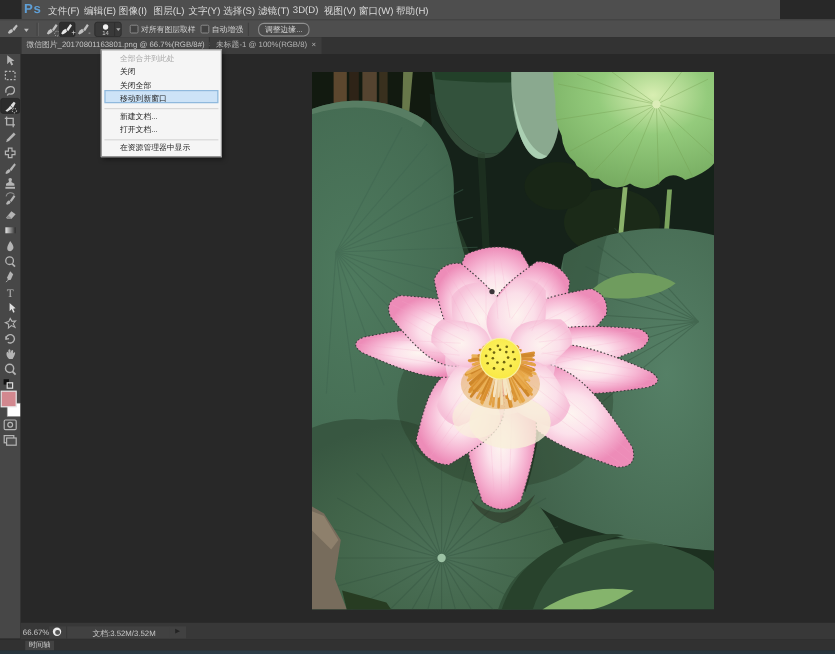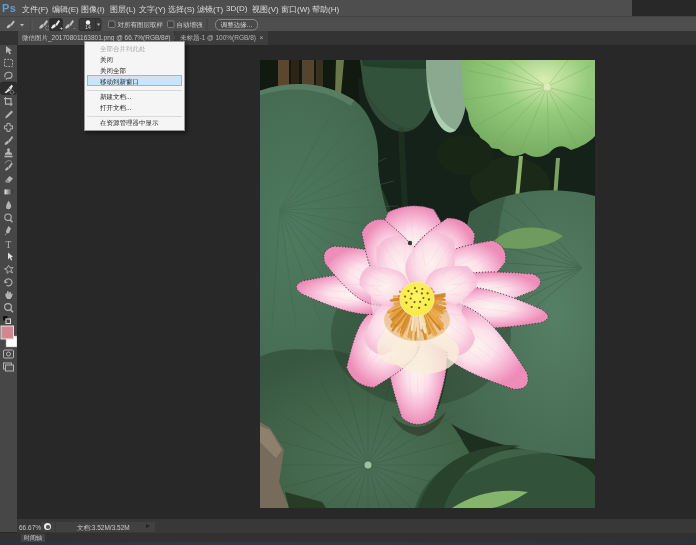--- a/index.html
+++ b/index.html
@@ -1,20 +1,20 @@
 <!DOCTYPE html>
 <html><head>
 <meta charset="utf-8">
 <style>
   * { margin:0; padding:0; box-sizing:border-box; }
   html,body { width:696px; height:545px; overflow:hidden; background:#282828;
     font-family:"Liberation Sans", sans-serif; }
   .abs { position:absolute; }
   #stage { position:relative; width:696px; height:545px; }
-  .menubar { left:0; top:0; width:632px; height:16px; background:#4e4e4e;
+  .menubar { left:18px; top:0; width:632px; height:16px; background:#4e4e4e;
     color:#dcdcdc; font-size:8px; }
   .menubar span.mi { position:absolute; top:4px; white-space:nowrap;text-align:right; }
   .pslogo { position:absolute; left:2px; top:2px; font-size:11px; font-weight:bold;
     color:#5f9fd6; letter-spacing:0.5px; }
   .optbar { left:0; top:16px; width:696px; height:15px; background:#4e4e4e;
     border-top:1px solid #444; }
   .tabbar { left:0; top:31px; width:696px; height:14px; background:#333333; }
   .tab { position:absolute; top:0; height:14px; font-size:6.5px; color:#c4c4c4;
     line-height:14px; white-space:nowrap; }
   .toolbar { left:0; top:45px; width:17px; height:487px; background:#474747; }

